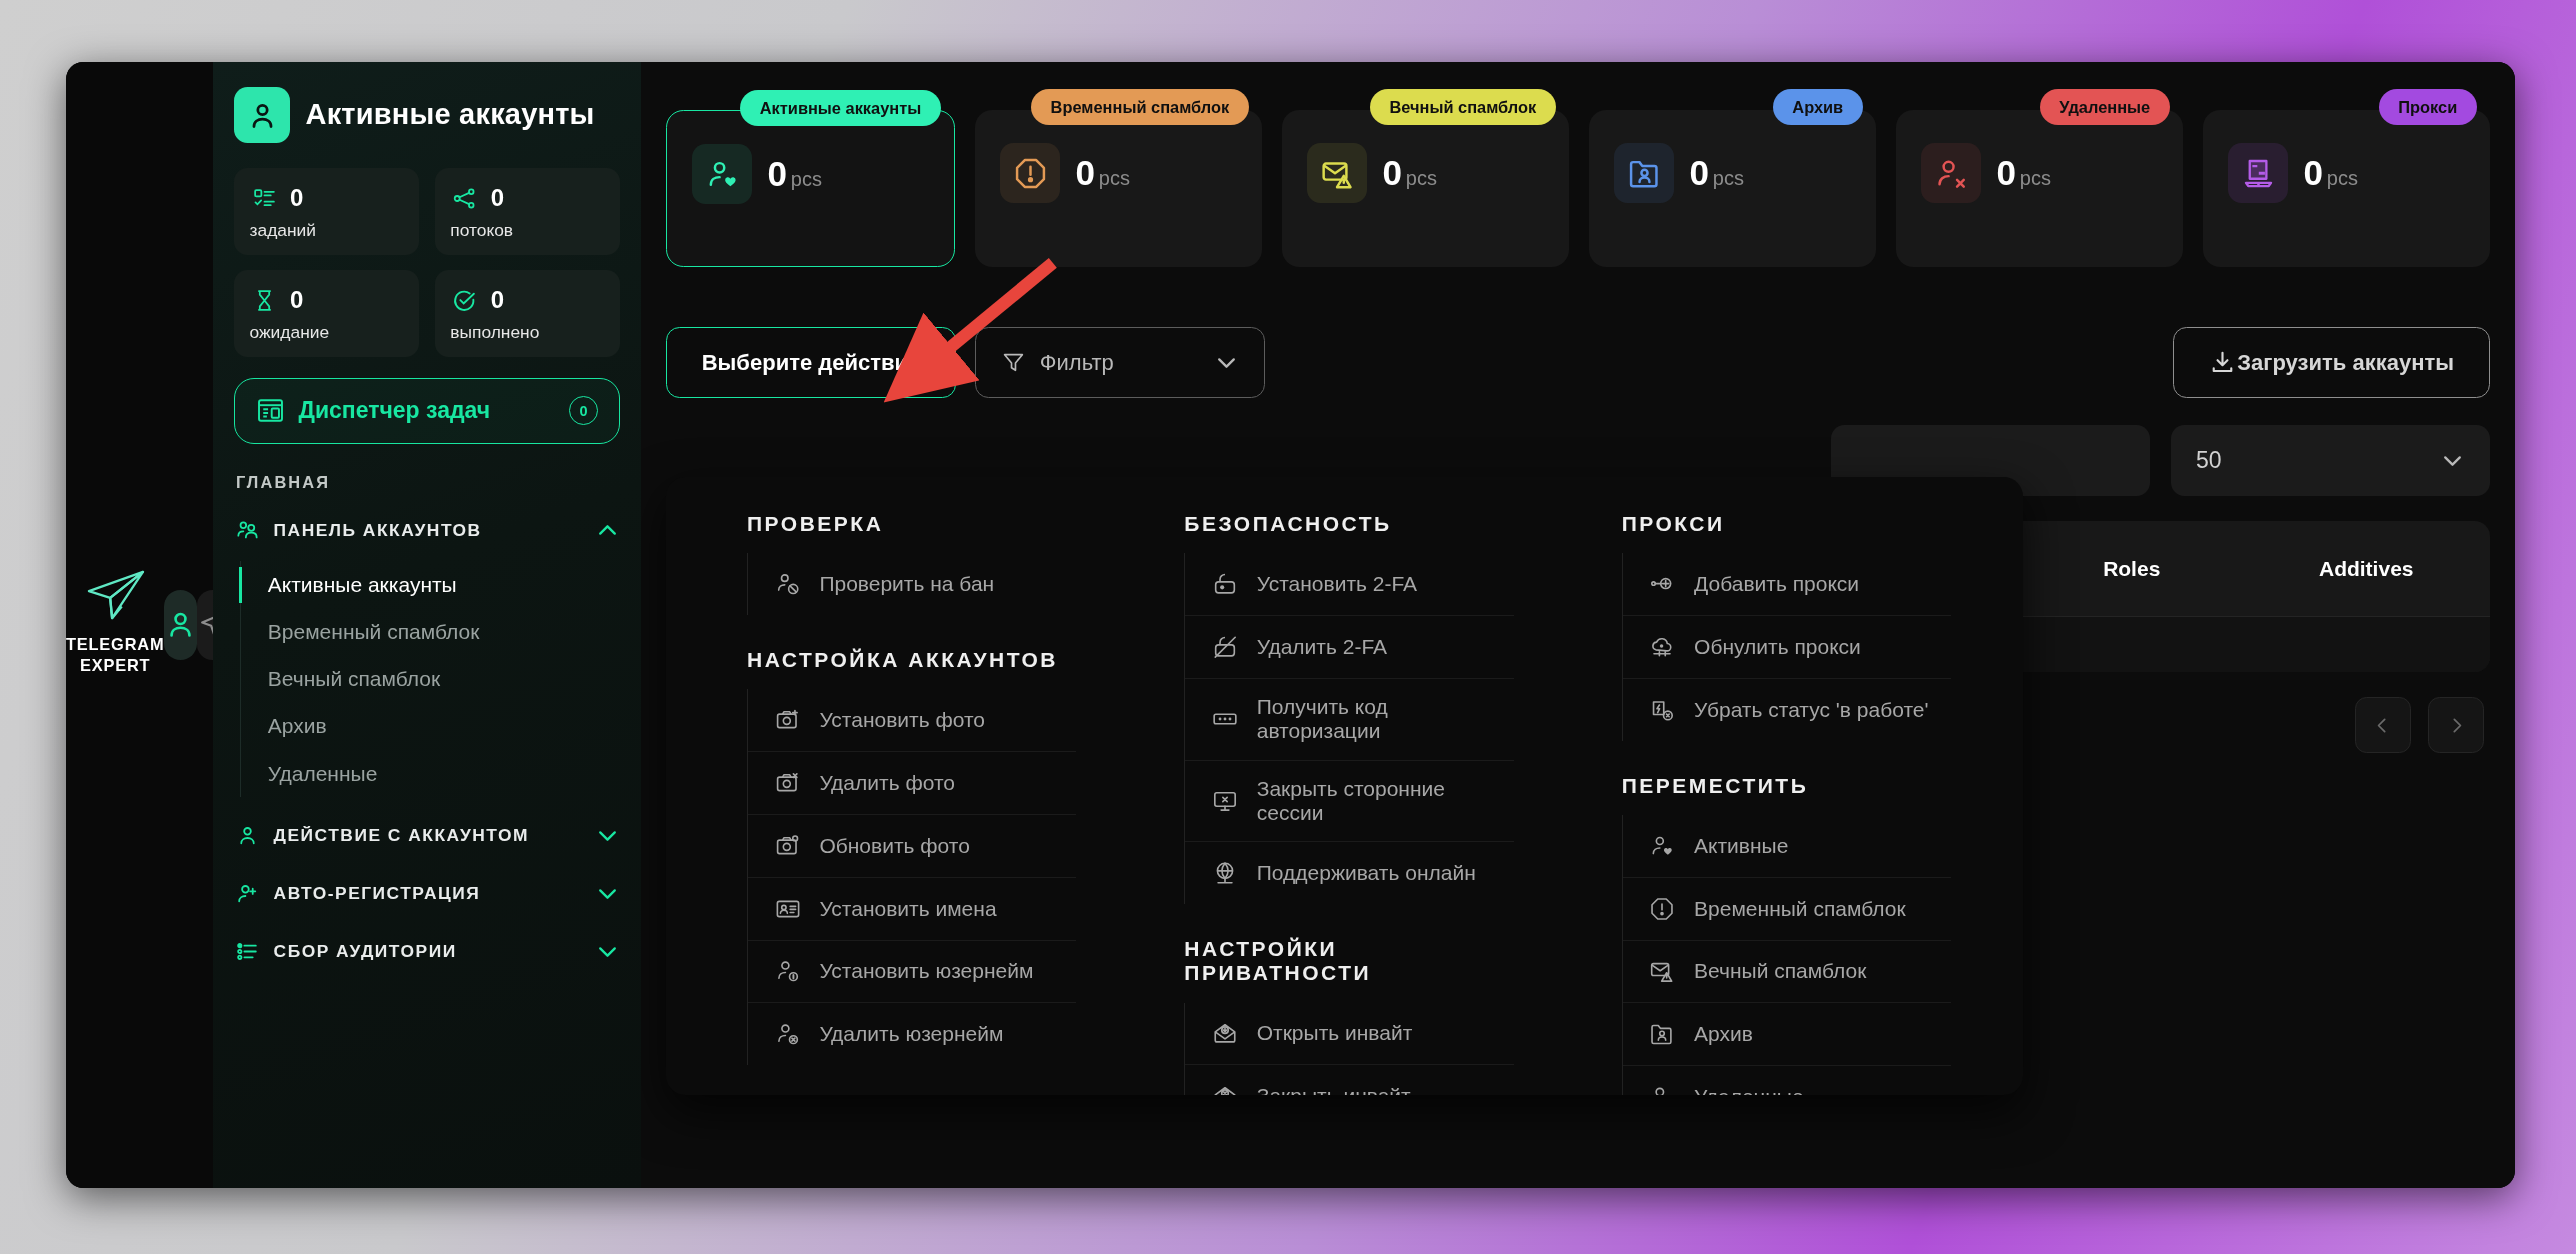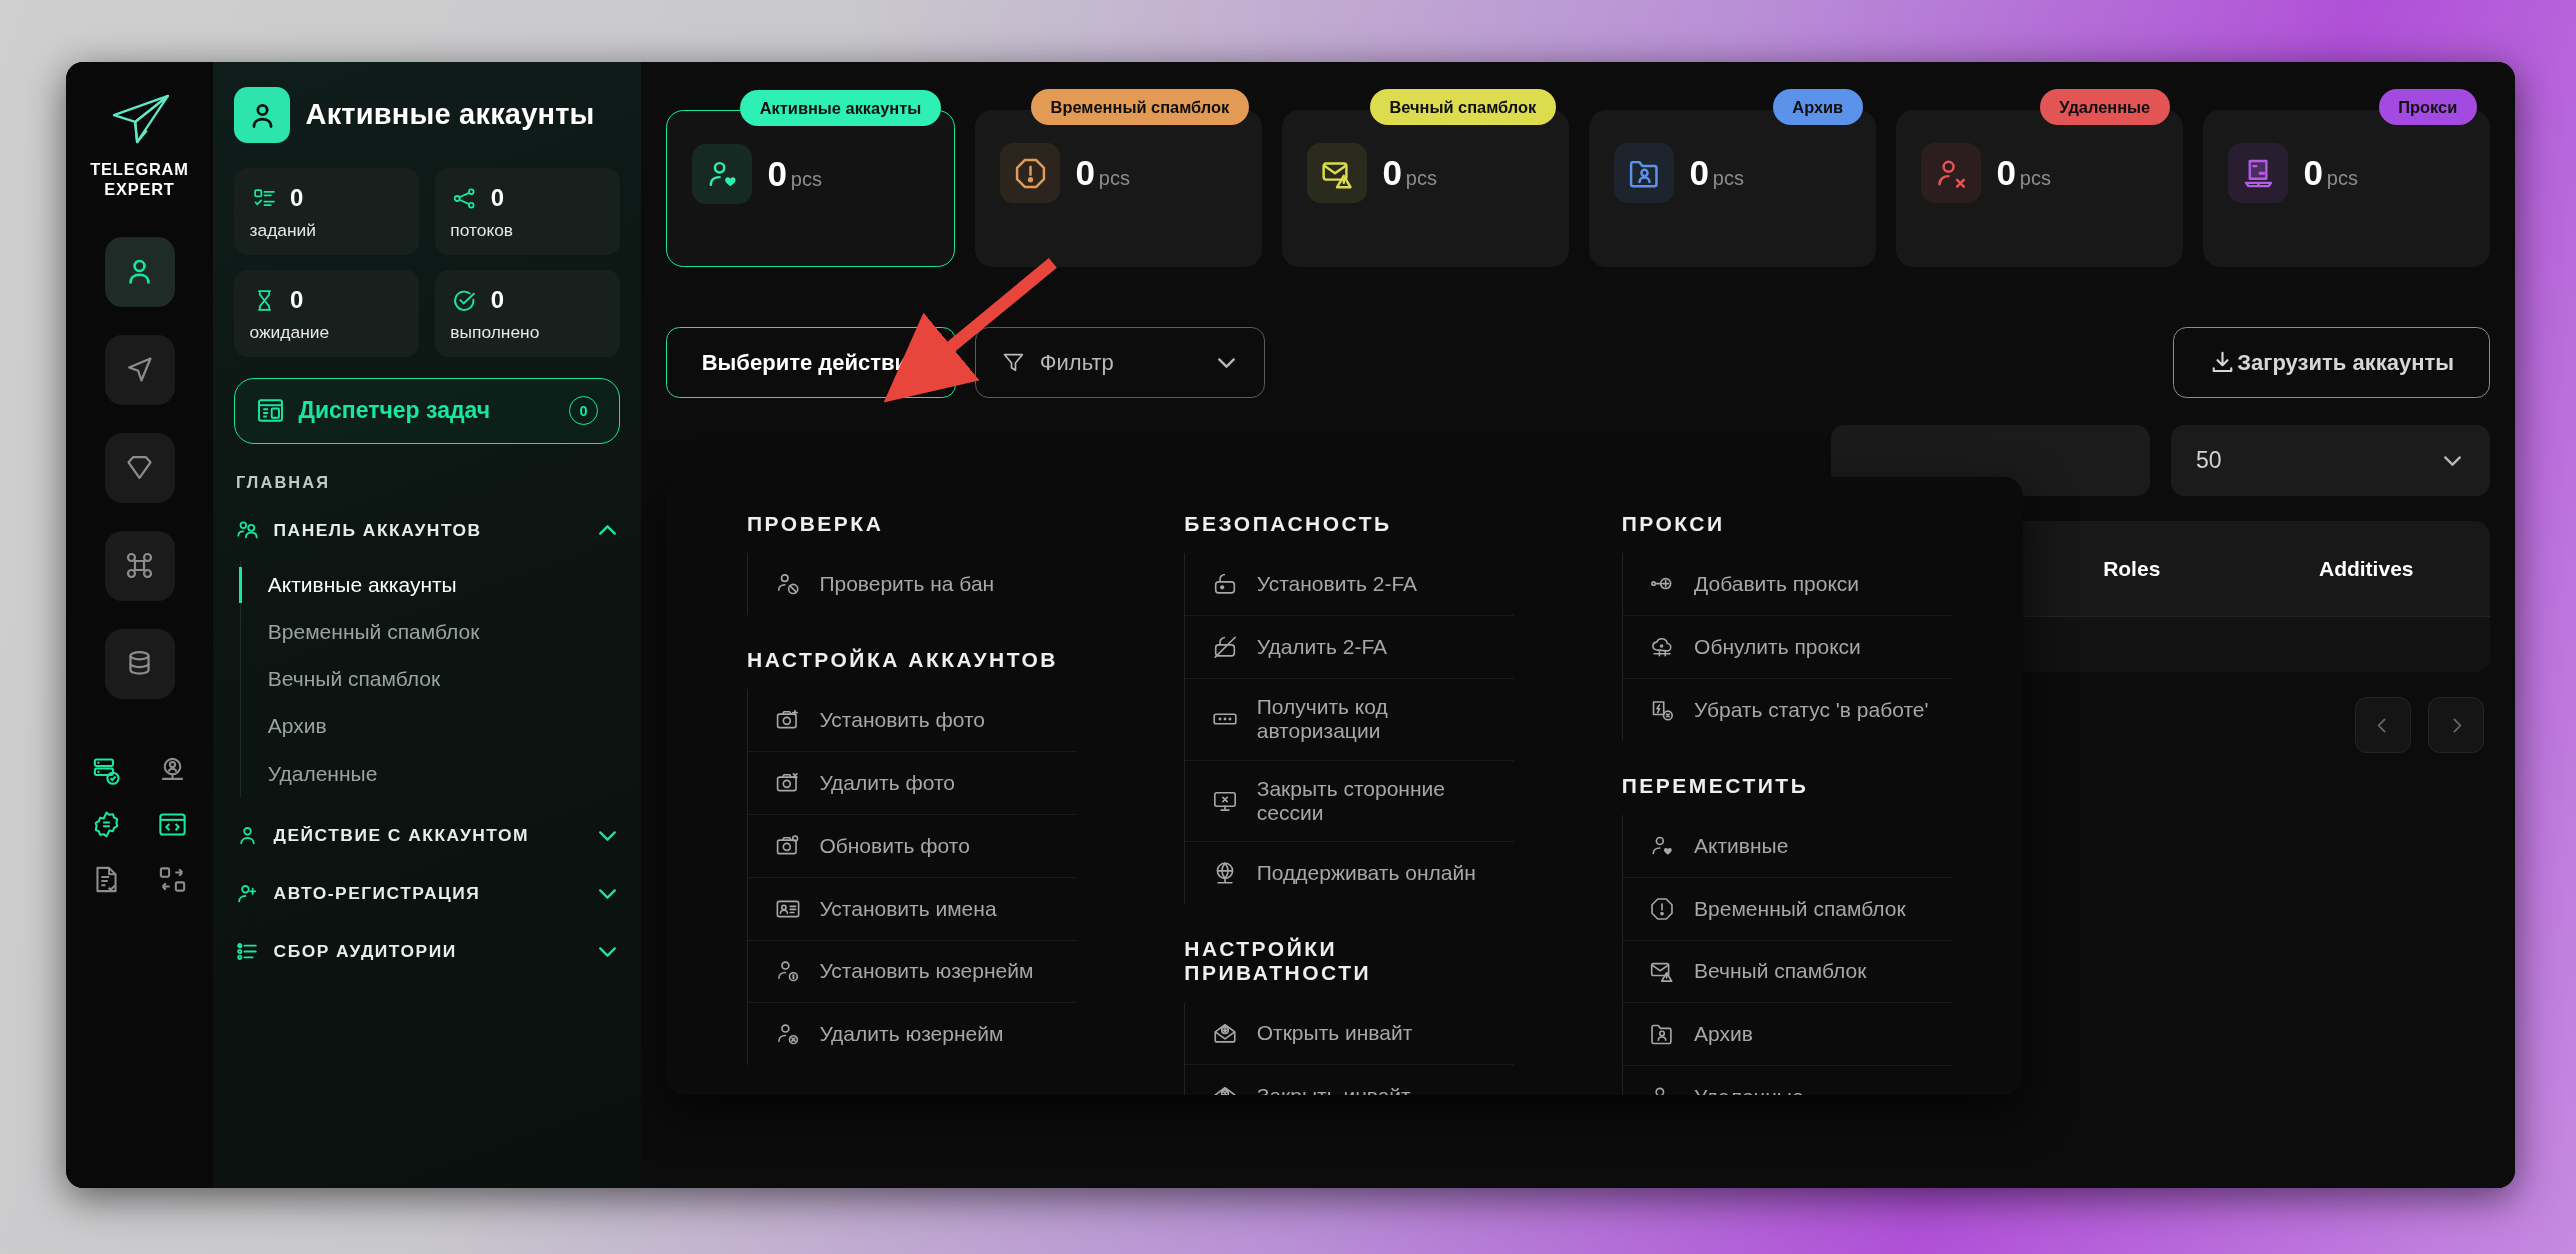--- a/index.html
+++ b/index.html
@@ -20,21 +20,21 @@
     background: #0a0a0a;
     border-radius: 17.4px;
     display: flex;
     overflow: hidden;
     box-shadow: 0 9.7px 39px rgba(0,0,0,.55);
   }
   
   .rail {
     width: 147px; flex: 0 0 147px;
     background: #090909;
-    display: flex; flex-direction: column; align-items: center;
+    display: flex; flex-direction: row; align-items: center;
     padding-top: 27px;
   }
   .logo-wrap { display:flex; flex-direction:column; align-items:center; margin-bottom: 37px; }
   .logo-mark { width: 71px; height: 60px; display:flex; align-items:center; justify-content:center; }
   .logo-text {
     margin-top: 9.7px; color:#ffffff; font-weight: 800;
     font-size: 16.4px; letter-spacing: 0.8px; text-align:center; line-height: 1.25;
   }
   .rail-btn {
     width: 70px; height: 70px; border-radius: 17.4px;

